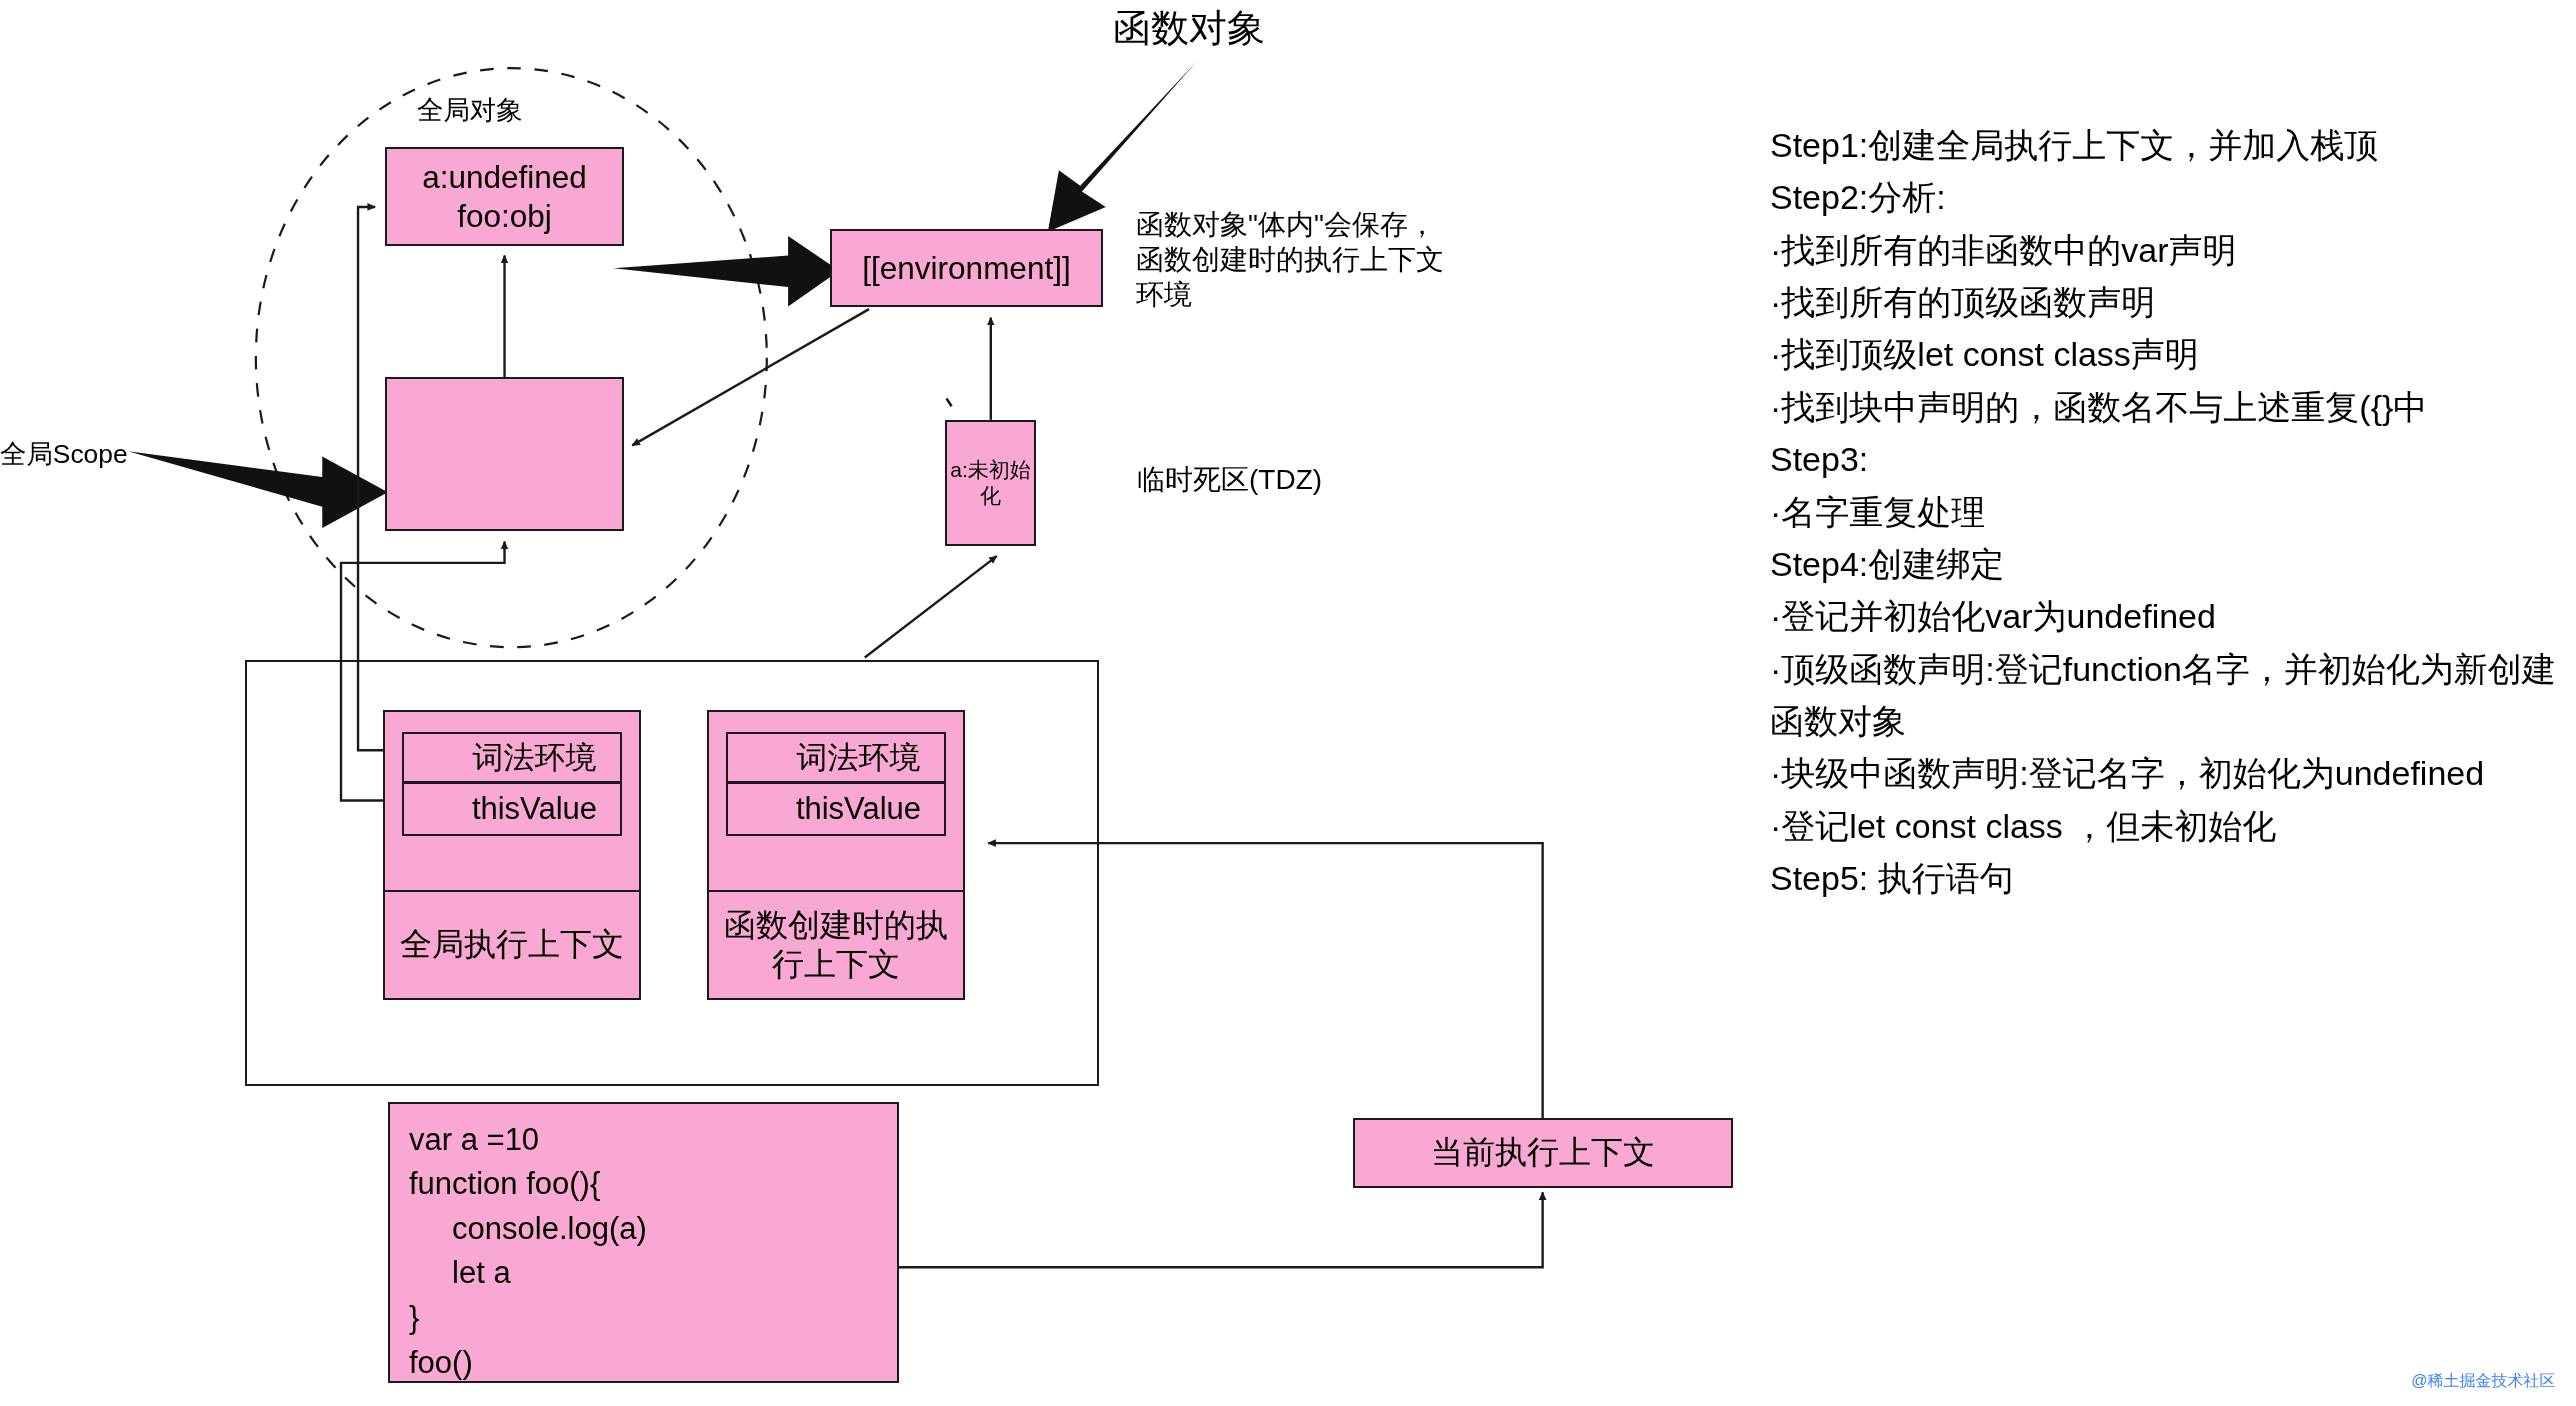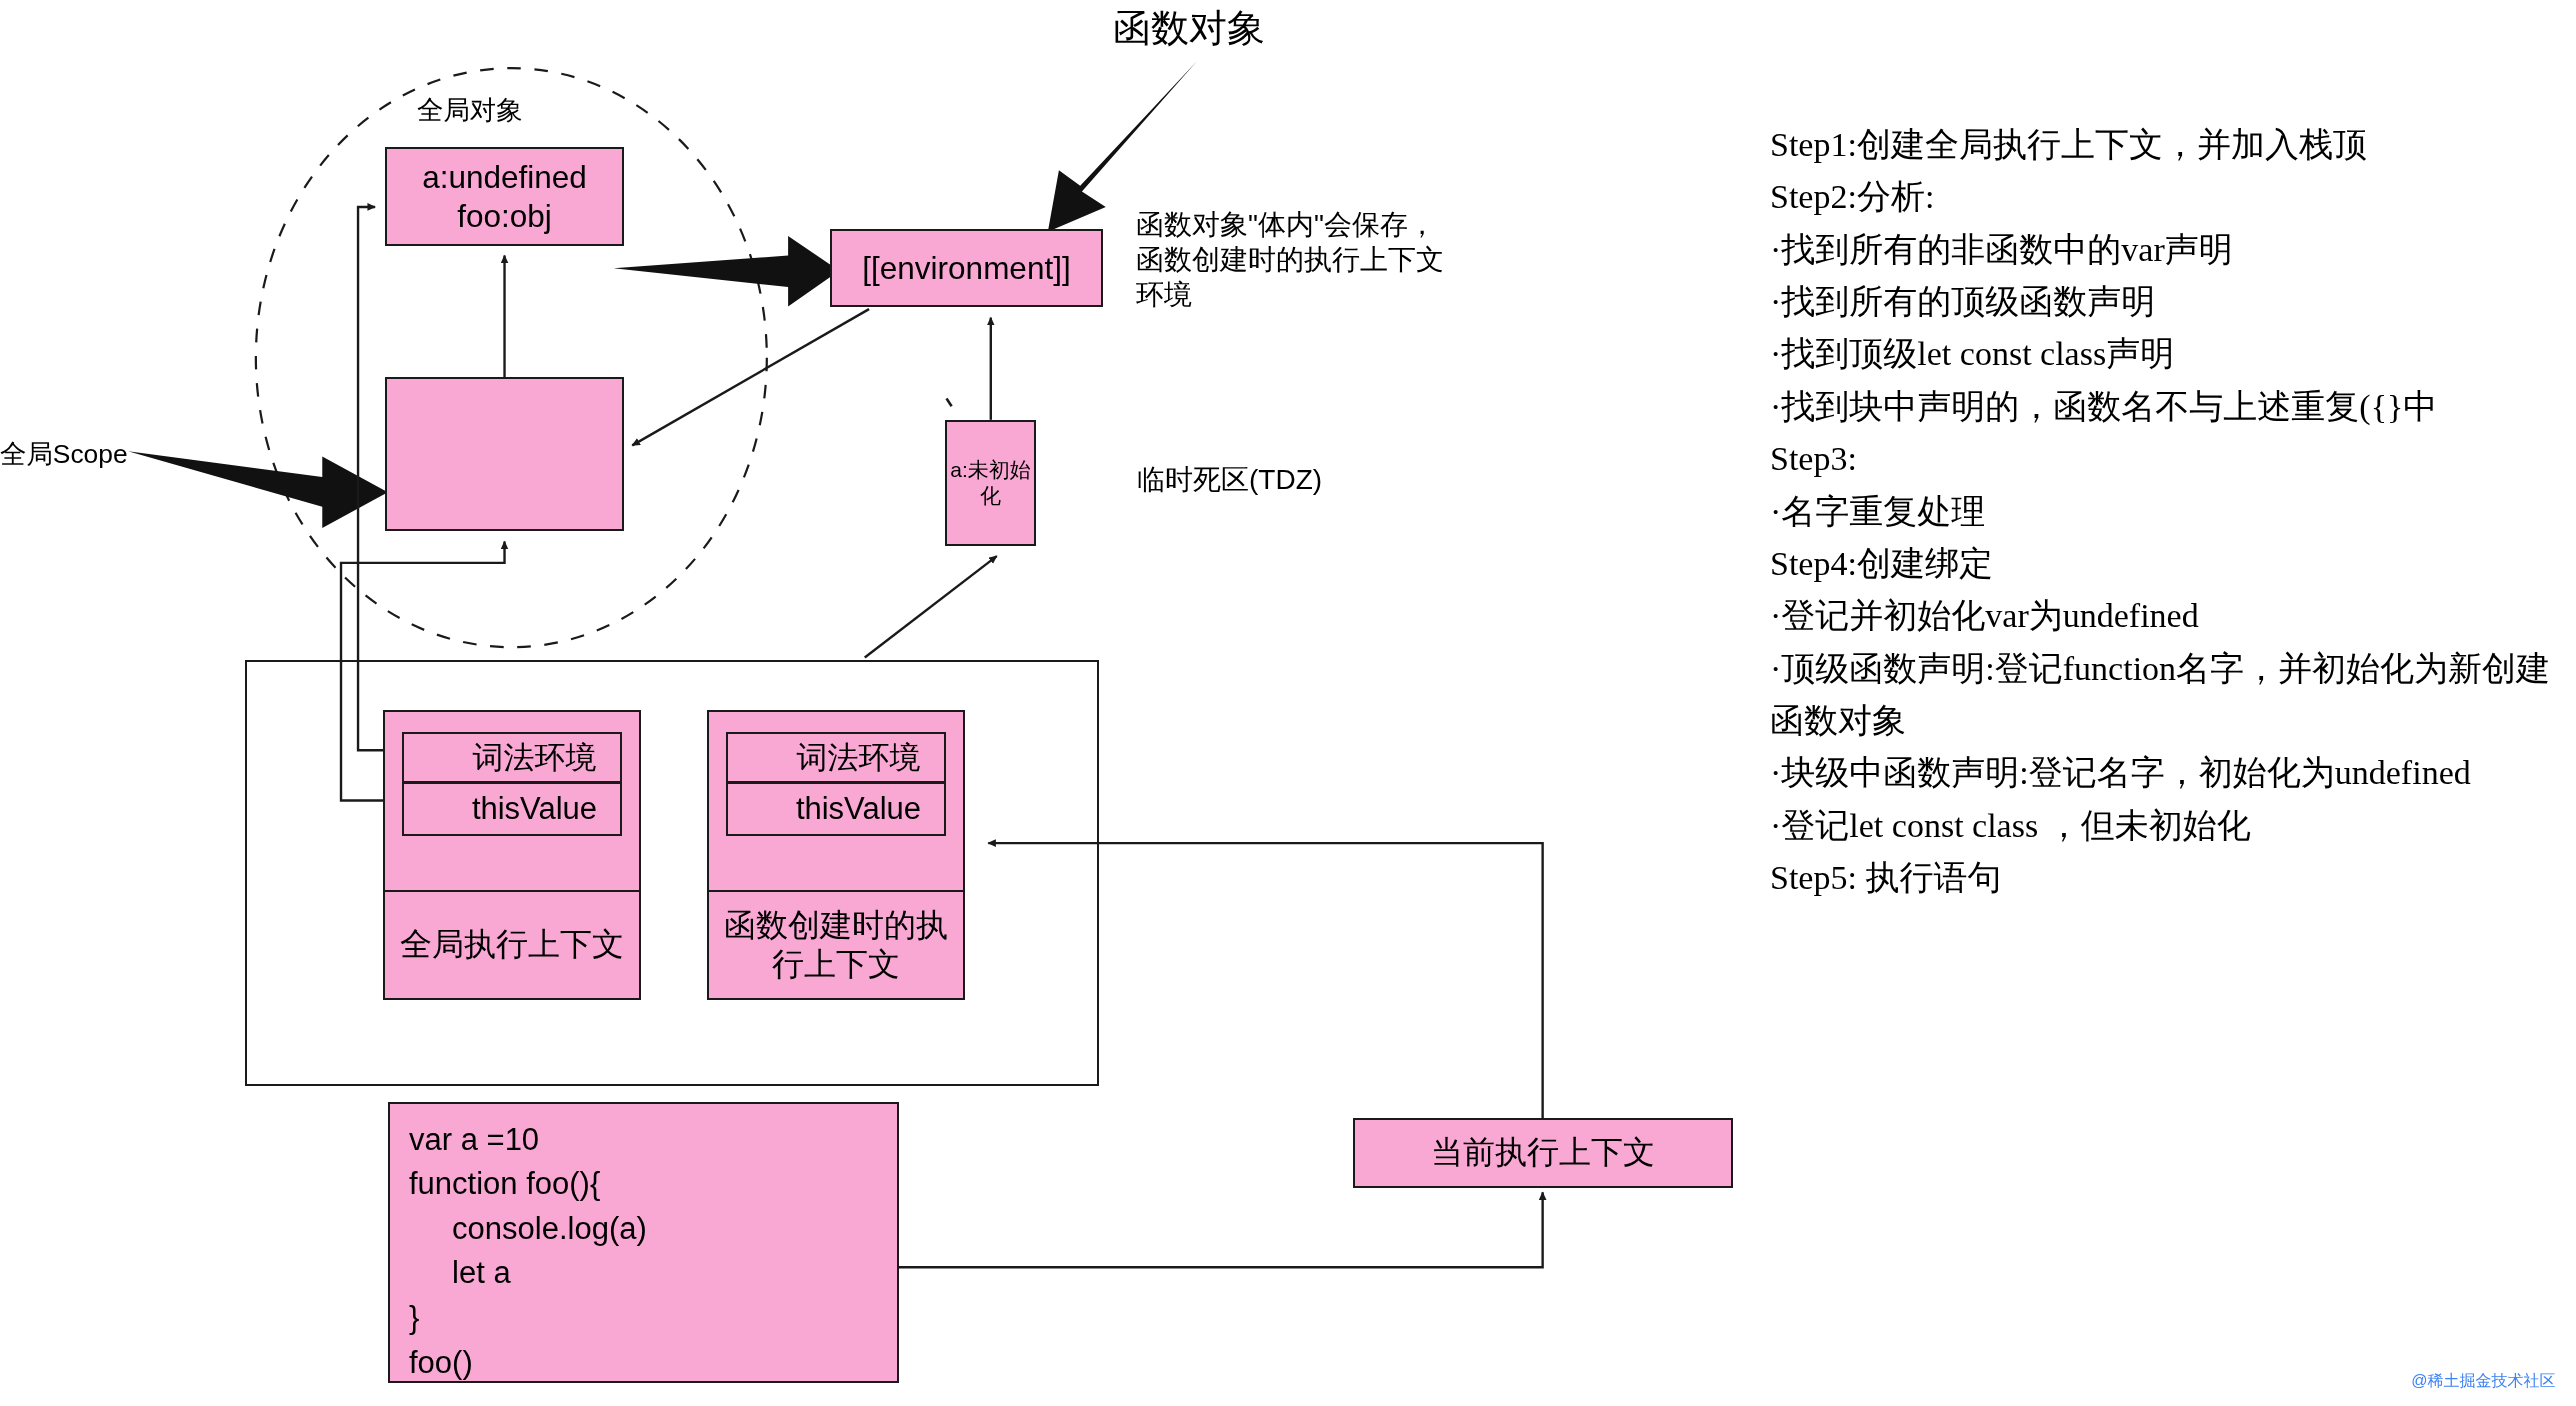--- a/index.html
+++ b/index.html
@@ -131,21 +131,21 @@
     left: 1136px; top: 207px; font-size: 28px;
   }
   #label-tdz { left: 1137px; top: 462px; font-size: 28px; }
 
   #right-panel {
     position: absolute;
     left: 1770px; top: 119px; width: 806px;
     font-size: 34px;
     line-height: 1.54;
   }
-  #right-panel div { white-space: pre-wrap; font-family: Liberation Serif, serif; }
+  #right-panel div { white-space: pre-wrap; }
 
   #watermark {
     position: absolute;
     right: 20.4px; bottom: 13.6px;
     font-size: 16px;
     color: #3b82f6;
   }
 </style>
 </head>
 <body>

